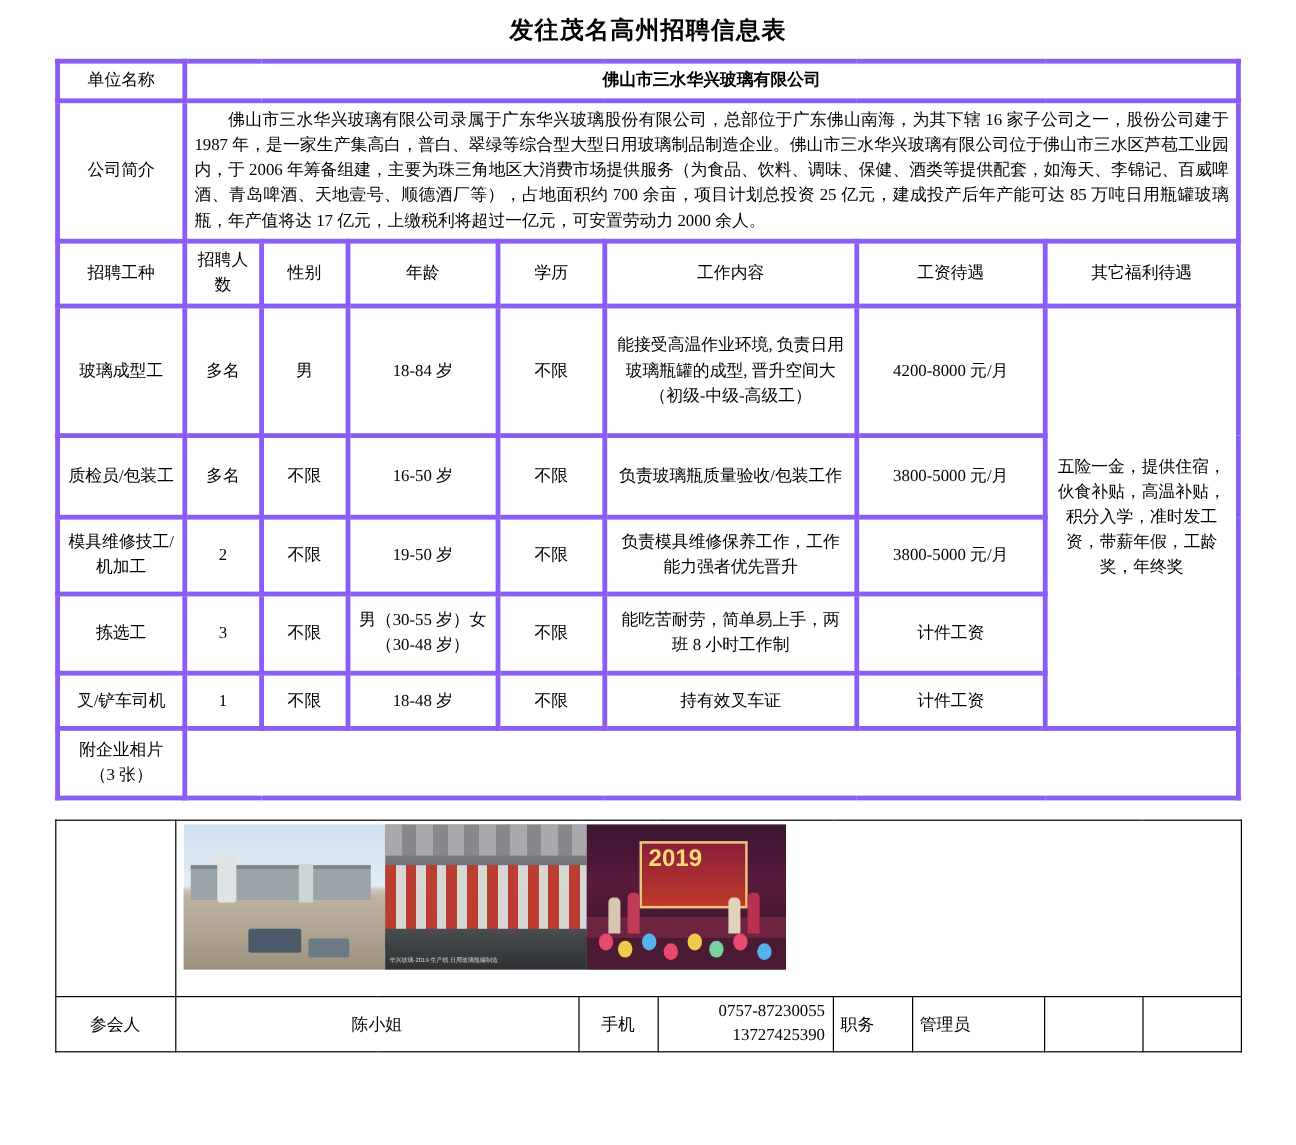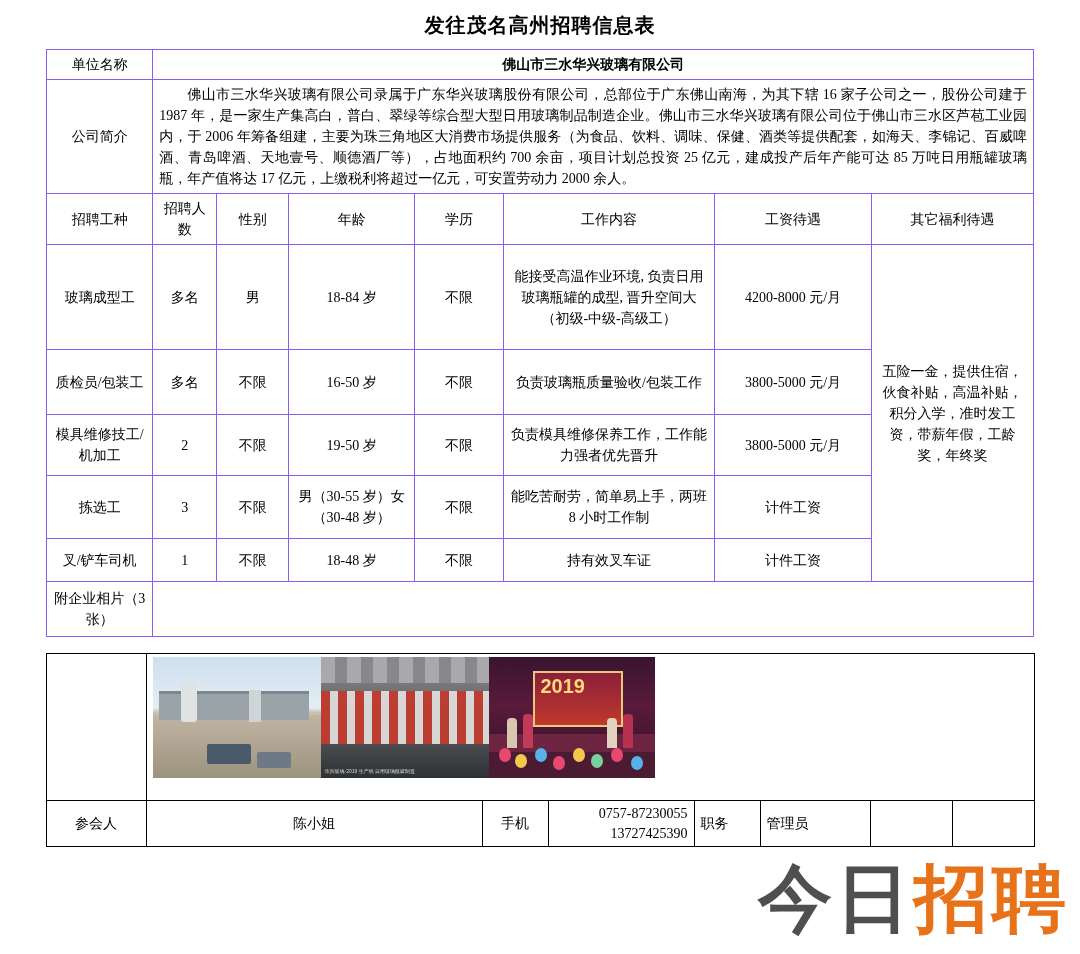--- a/index.html
+++ b/index.html
@@ -28,21 +28,21 @@
     padding-top: 12px;
     padding-bottom: 10px;
   }
   table.main {
     border-collapse: collapse;
     width: 988px;
     margin: 0 auto;
     table-layout: fixed;
   }
   table.main td {
-    border: 1px solid #8b5cf6;
+    border: 4px solid #8b5cf6;
     padding: 4px 6px;
     font-size: 14px;
     vertical-align: middle;
     text-align: center;
     line-height: 1.5;
   }
   td.label {
     width: 100px;
     font-size: 14px;
   }
@@ -405,17 +405,14 @@
       <td class="phone-val">0757-87230055 13727425390</td>
       <td class="post-label">职务</td>
       <td class="post-val">管理员</td>
       <td></td>
       <td></td>
     </tr>
 
   </tbody>
     </table>
 
-  <div class="watermark">
-    <span class="wm-jin">今</span><span class="wm-ri">日</span><span class="wm-zhao">招</span><span class="wm-pin">聘</span>
-  </div>
 
 </div>
 
 </body></html>

